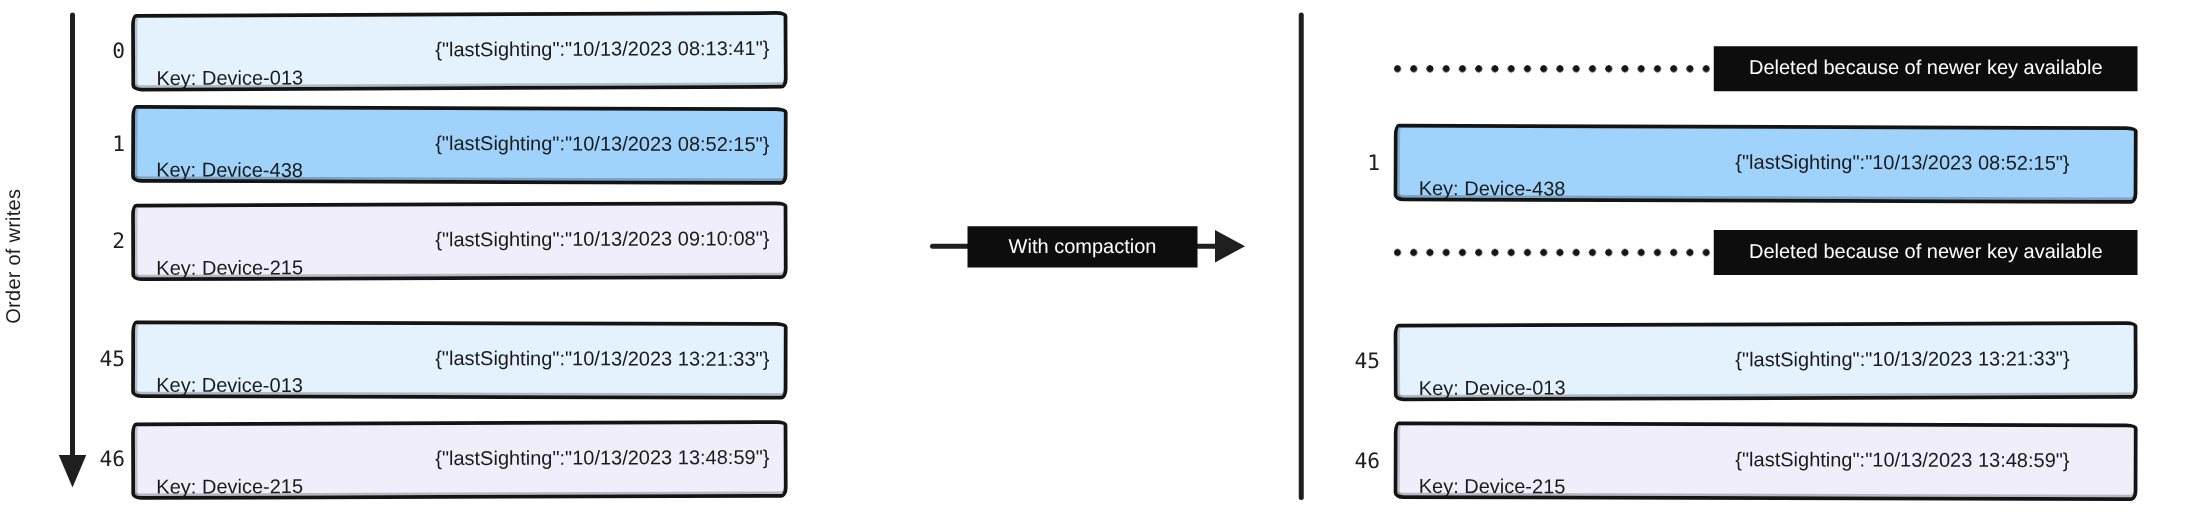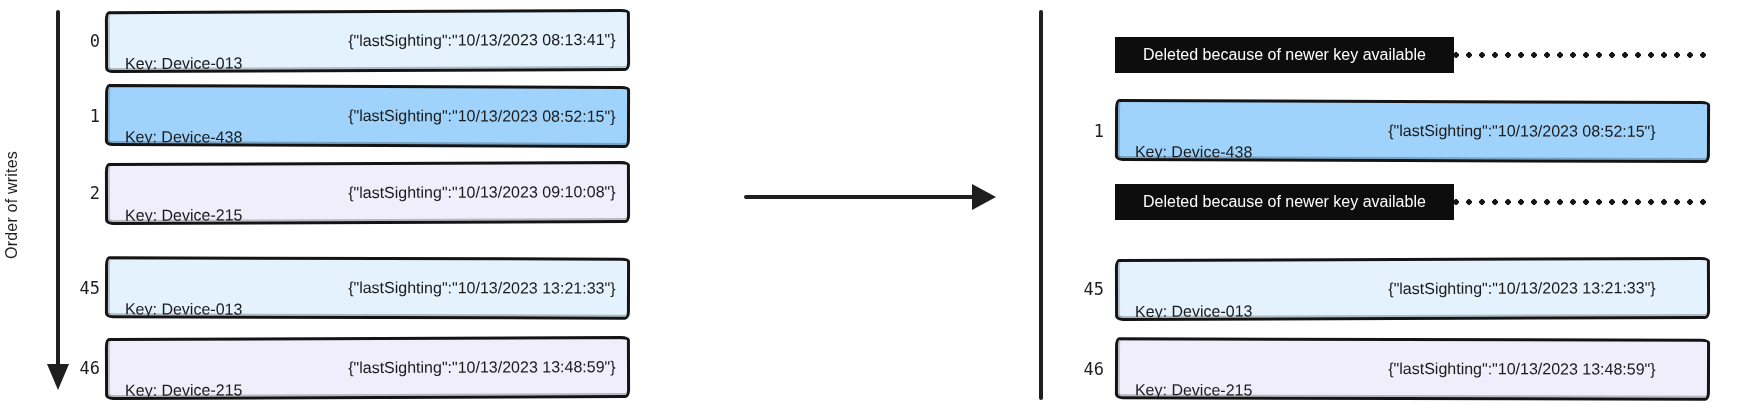--- a/index.html
+++ b/index.html
@@ -62,21 +62,21 @@
   .record-box .key  { margin-left: 17px; width: 43%; font-size: 16px; white-space: nowrap; margin-top: 44px; }
   .record-box .val  { font-size: 16px; white-space: nowrap; }
   .fill-lightblue { background: #e3f2fd; }
   .fill-blue      { background: #9fd3fb; }
   .fill-lavender  { background: #f1eefb; }
 
   
   .deleted-row {
     position: absolute;
     left: 1115px; width: 595px; height: 36px;
-    display: flex; align-items: center; justify-content: flex-start;
+    display: flex; align-items: center; justify-content: flex-end;
   }
   .deleted-dots {
     position: absolute;
     left: 0; right: 0; top: 50%;
     height: 6px;
     margin-top: -3px;
     background-image: radial-gradient(circle 3px at 3px 3px, #161616 2.6px, transparent 3px);
     background-size: 13px 6px;
     background-repeat: repeat-x;
   }
@@ -158,20 +158,21 @@
     <span class="key">Key: Device-013</span>
     <span class="val">{"lastSighting":"10/13/2023 13:21:33"}</span>
   </div>
   <div class="record-box fill-lavender" style="left:105px; top:337px; width:525px; transform:rotate(-0.2deg);">
     <span class="key">Key: Device-215</span>
     <span class="val">{"lastSighting":"10/13/2023 13:48:59"}</span>
   </div>
 
   <div class="mid-line"></div>
   <div class="mid-arrowhead"></div>
+  <div class="mid-label">With compaction</div>
 
   <div class="right-line"></div>
 
   <span class="idx" style="left:1058px; top:121px;">1</span>
   <span class="idx" style="left:1058px; top:279px;">45</span>
   <span class="idx" style="left:1058px; top:359px;">46</span>
 
   <div class="deleted-row" style="top:37px;">
     <div class="deleted-dots"></div>
     <div class="deleted-label">Deleted because of newer key available</div>

